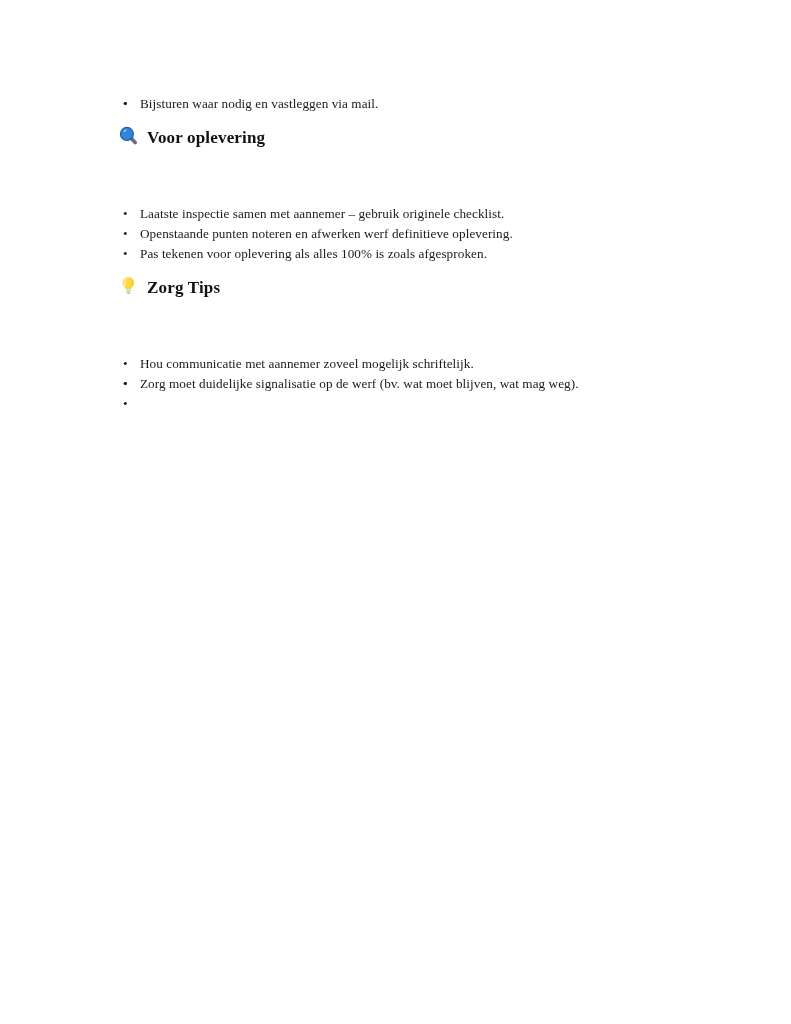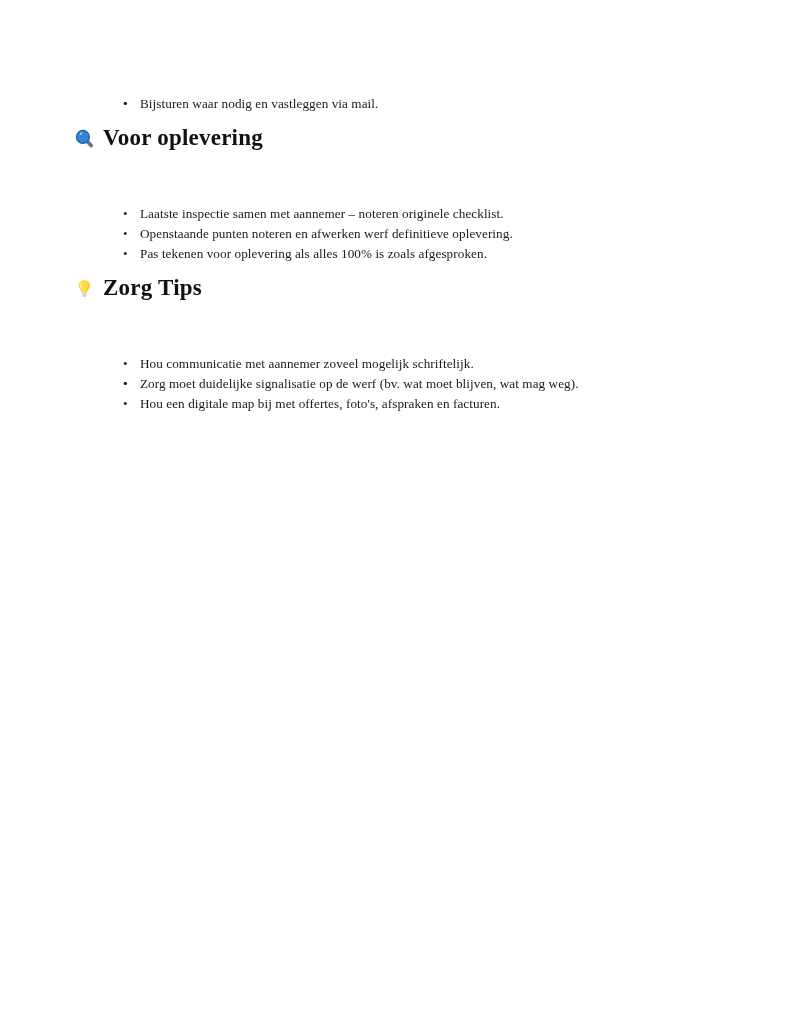--- a/index.html
+++ b/index.html
@@ -44,23 +44,22 @@
     left: 123px;
     top: 0;
     font-size: 13.2px;
     line-height: 20px;
     color: #1a1a1a;
   }
 
   
   .heading {
     display: flex;
-    align-items: center;
-    padding-left: 75px;
-    font-size: 23px;
+    padding-left: 119px;
+    font-size: 17px;
     font-weight: bold;
     line-height: 24px;
     color: #111111;
     letter-spacing: 0.01em;
   }
   .heading .heading-text {
     margin-left: 9px;
     white-space: nowrap;
   }
 
@@ -108,21 +107,21 @@
         </svg>
       </span>
       <span class="heading-text">Voor oplevering</span>
     </div>
 
     <div class="sp-after-h"></div>
 
     <ul class="bullets">
       <li>
         <span class="bullet-dot">•</span>
-        <span>Laatste inspectie samen met aannemer – noteren originele checklist.</span>
+        <span>Laatste inspectie samen met aannemer – gebruik originele checklist.</span>
       </li>
       <li>
         <span class="bullet-dot">•</span>
         <span>Openstaande punten noteren en afwerken werf definitieve oplevering.</span>
       </li>
       <li>
         <span class="bullet-dot">•</span>
         <span>Pas tekenen voor oplevering als alles 100% is zoals afgesproken.</span>
       </li>
     </ul>
@@ -157,18 +156,17 @@
       </li>
       <li>
         <span class="bullet-dot">•</span>
       </li>
       <li>
         <span class="bullet-dot">•</span>
         <span>Zorg moet duidelijke signalisatie op de werf (bv. wat moet blijven, wat mag weg).</span>
       </li>
       <li>
         <span class="bullet-dot">•</span>
-        <span>Hou een digitale map bij met offertes, foto's, afspraken en facturen.</span>
       </li>
     </ul>
 
   </div>
 </div>
 
 </body></html>

